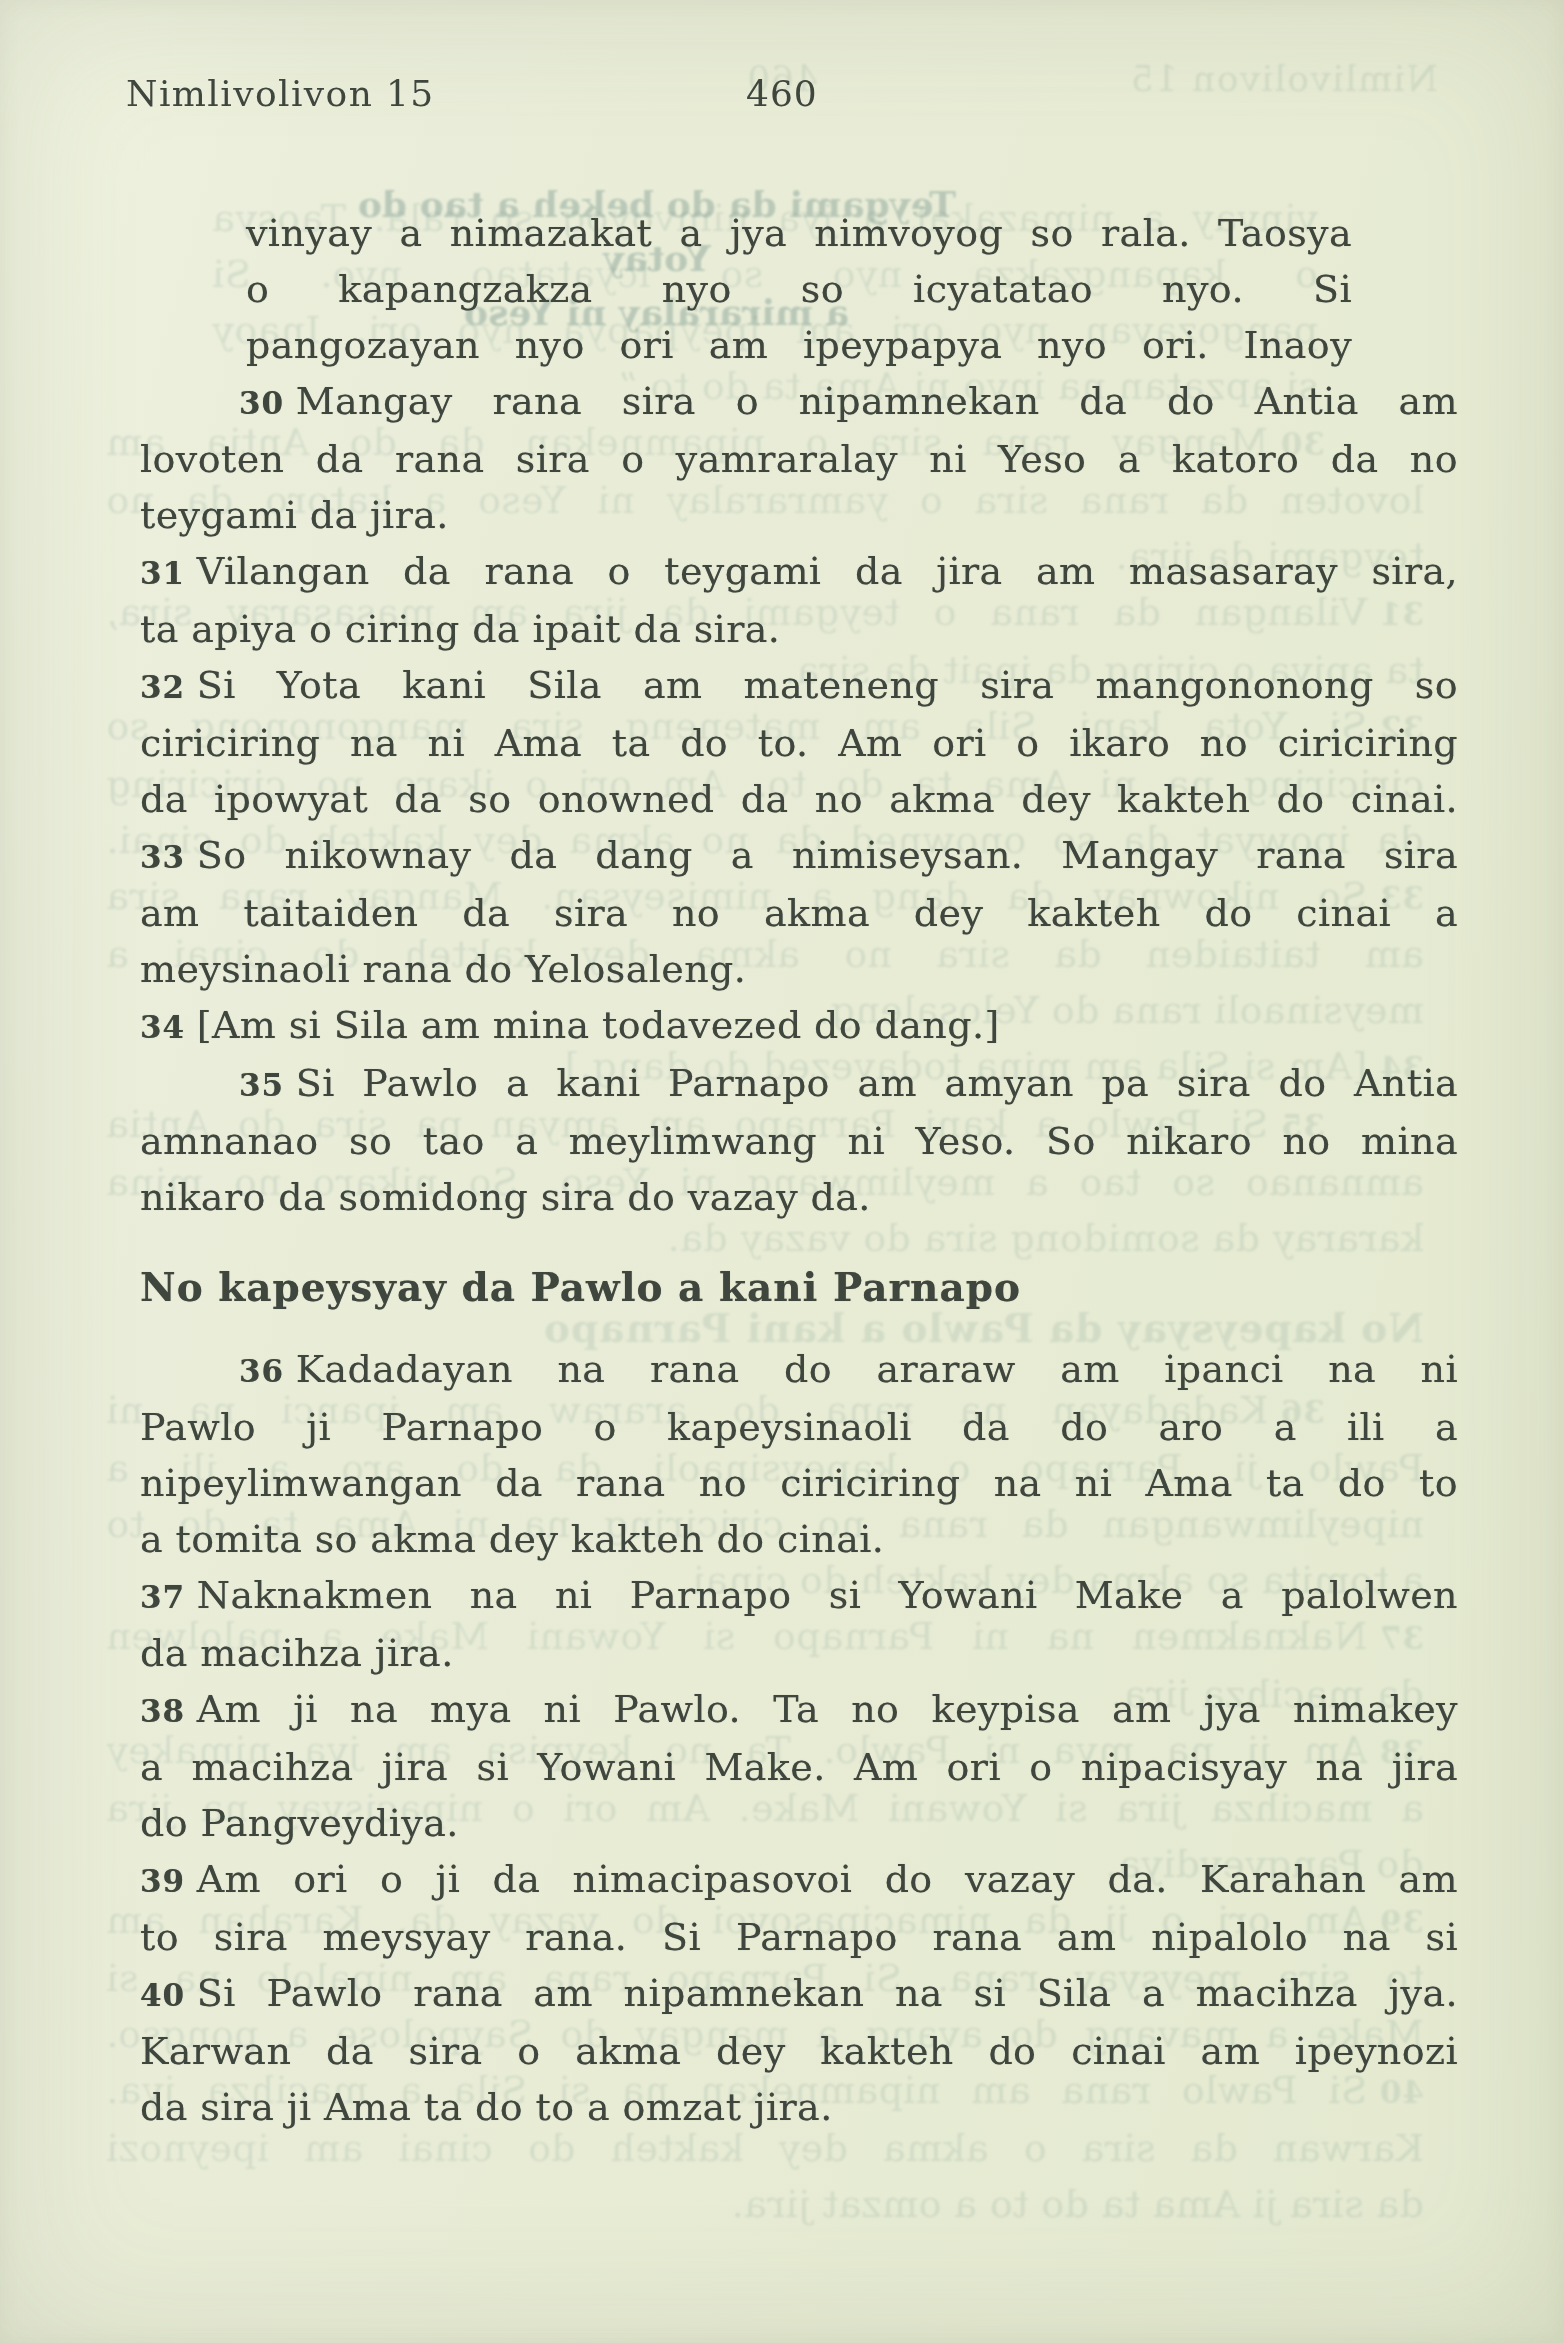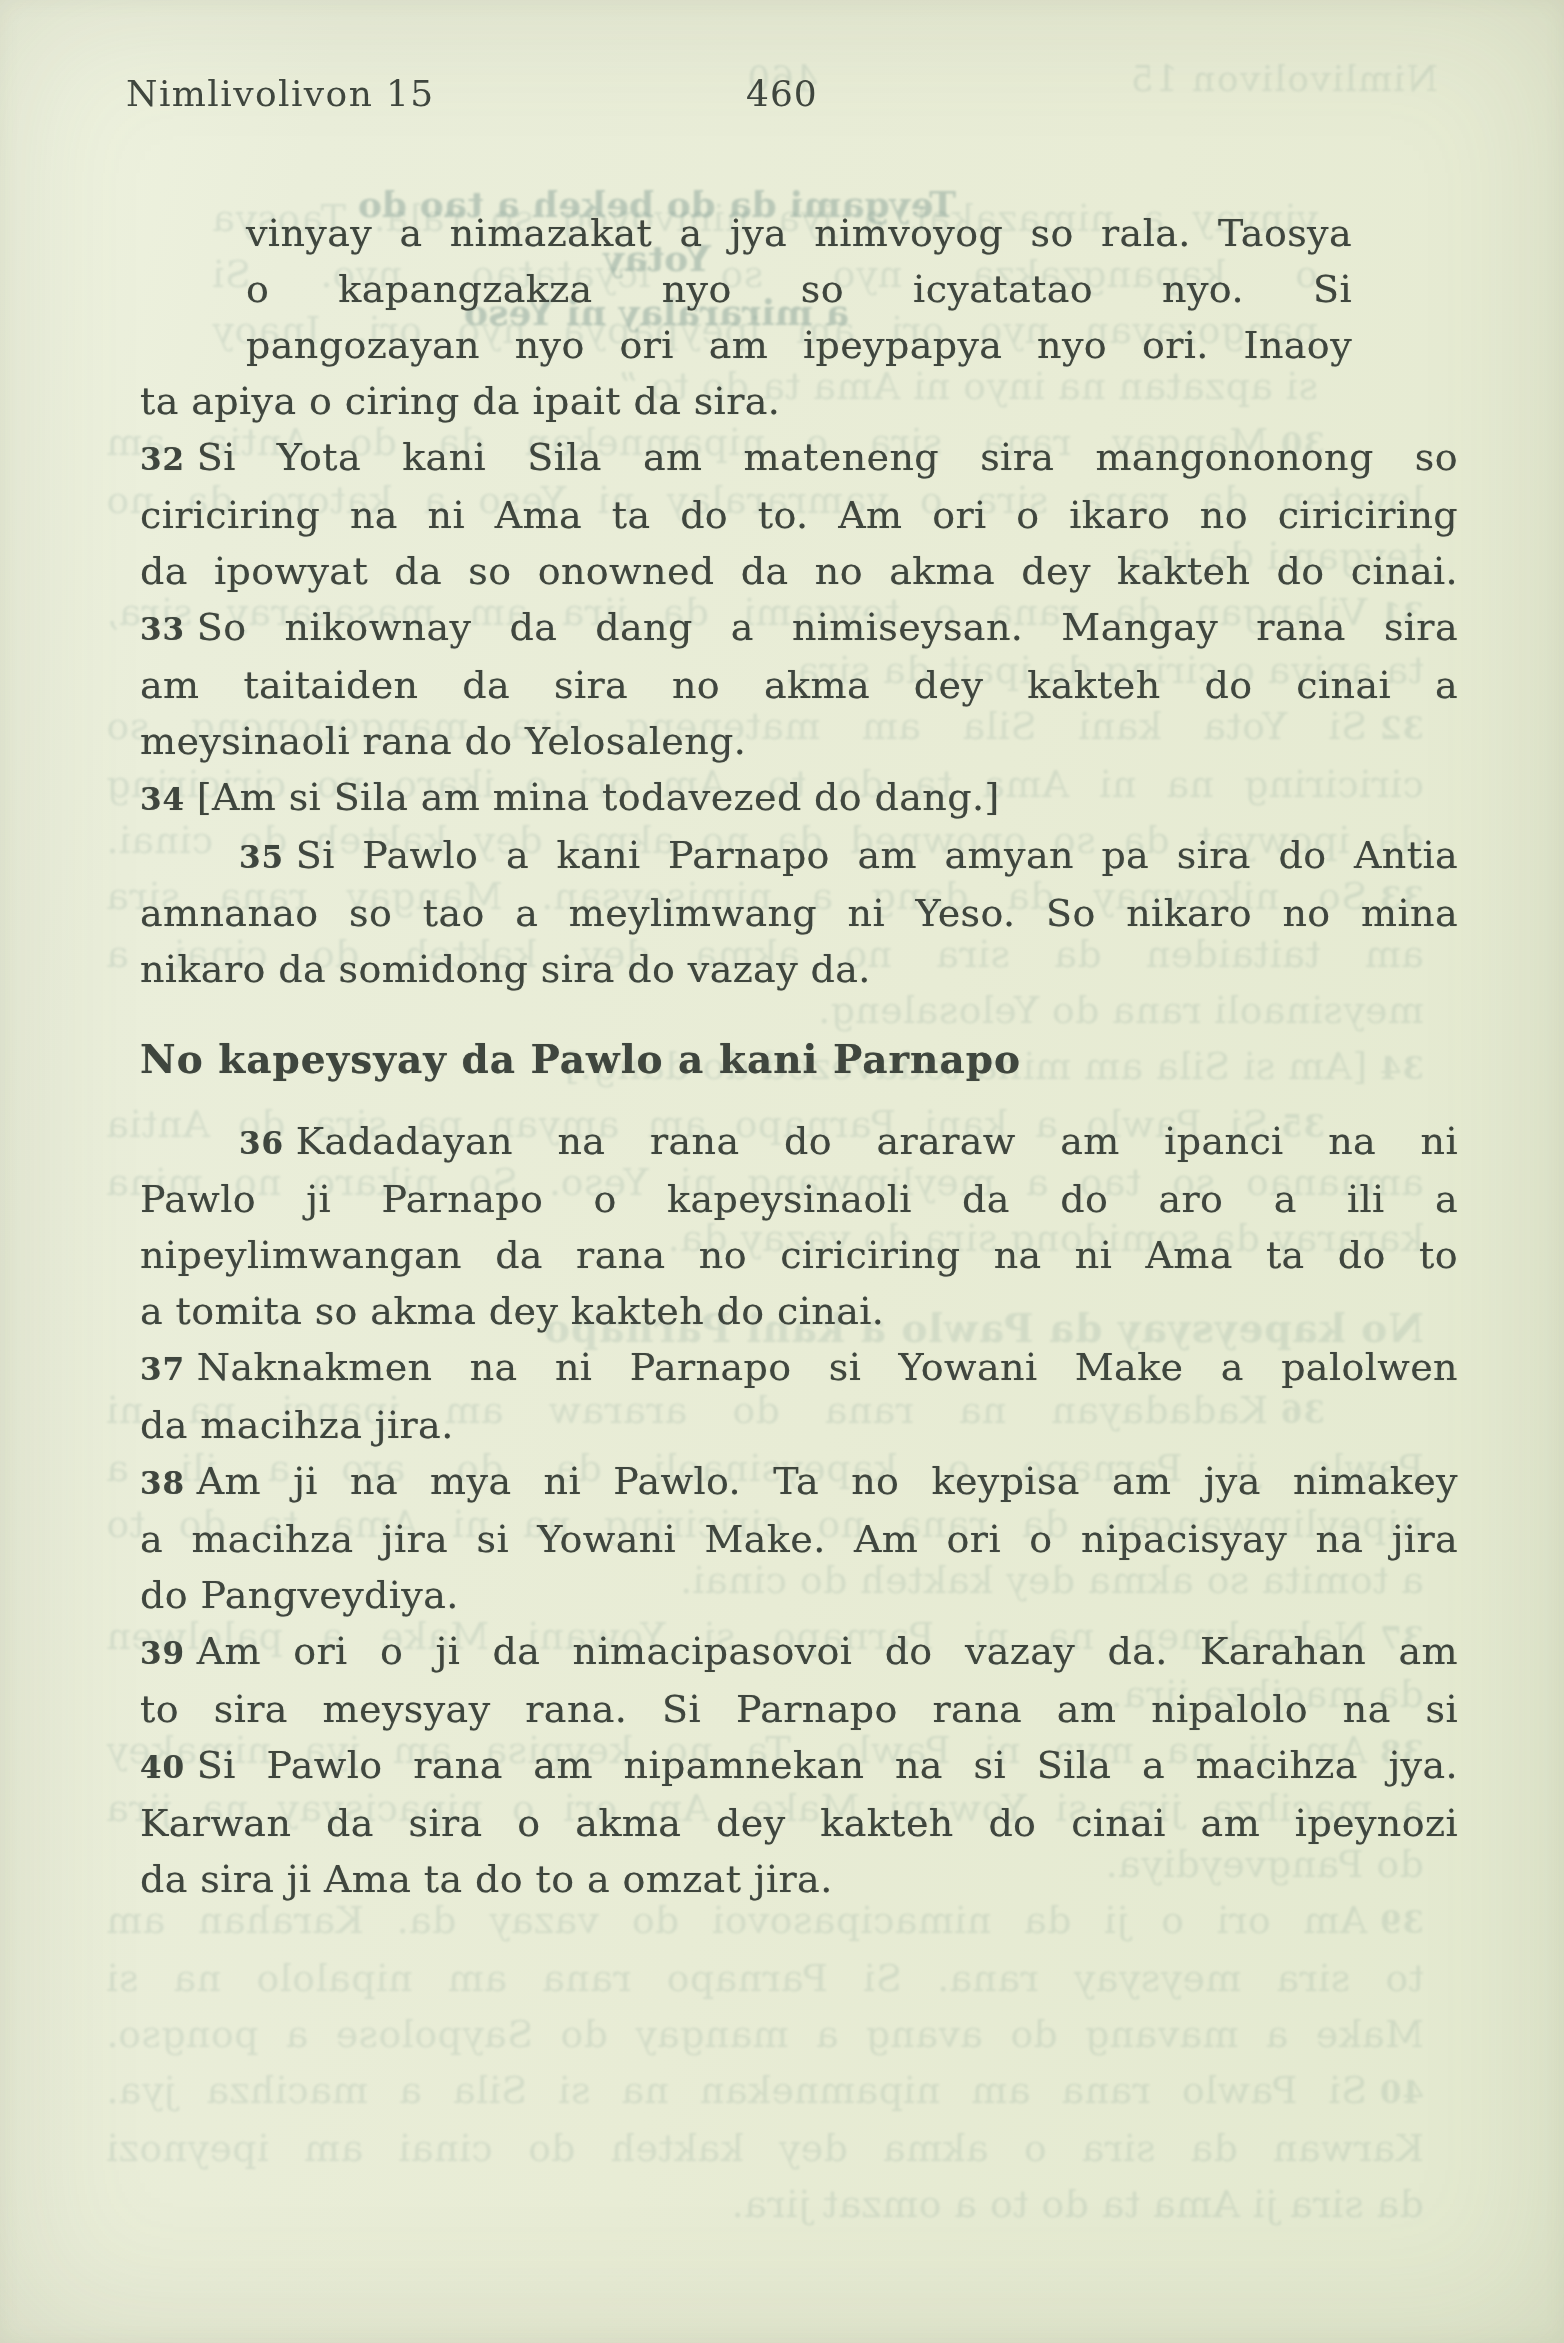--- a/index.html
+++ b/index.html
@@ -153,22 +153,28 @@
     </div>
 
     <div class="textcol">
 
       <div class="quote-block">
         <div class="line just">vinyay a nimazakat a jya nimvoyog so rala. Taosya</div>
         <div class="line just">o kapangzakza nyo so icyatatao nyo. Si</div>
         <div class="line just">pangozayan nyo ori am ipeypapya nyo ori. Inaoy</div>
       </div>
 
-
-      <div class="para">
+      <div class="para indent">
+        <div class="line just"><span class="vnum">30</span><span>Mangay rana sira o nipamnekan da do Antia am</span></div>
+        <div class="line just">lovoten da rana sira o yamraralay ni Yeso a katoro da no</div>
+        <div class="line">teygami da jira.</div>
+      </div>
+
+      <div class="para">
+        <div class="line just"><span class="vnum">31</span><span>Vilangan da rana o teygami da jira am masasaray sira,</span></div>
         <div class="line">ta apiya o ciring da ipait da sira.</div>
       </div>
 
       <div class="para">
         <div class="line just"><span class="vnum">32</span><span>Si Yota kani Sila am mateneng sira mangononong so</span></div>
         <div class="line just">ciriciring na ni Ama ta do to. Am ori o ikaro no ciriciring</div>
         <div class="line just">da ipowyat da so onowned da no akma dey kakteh do cinai.</div>
       </div>
 
       <div class="para">

